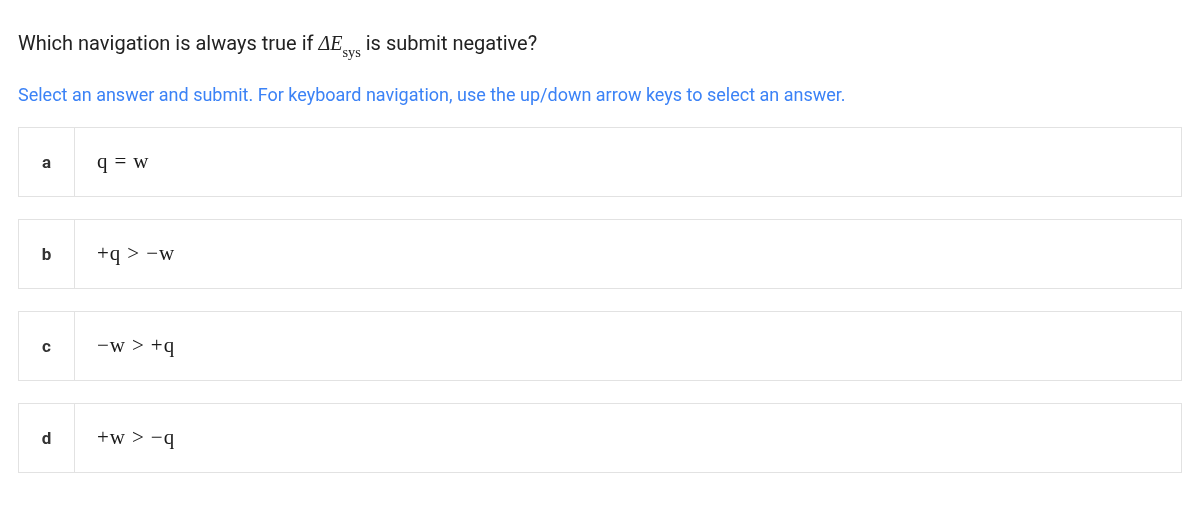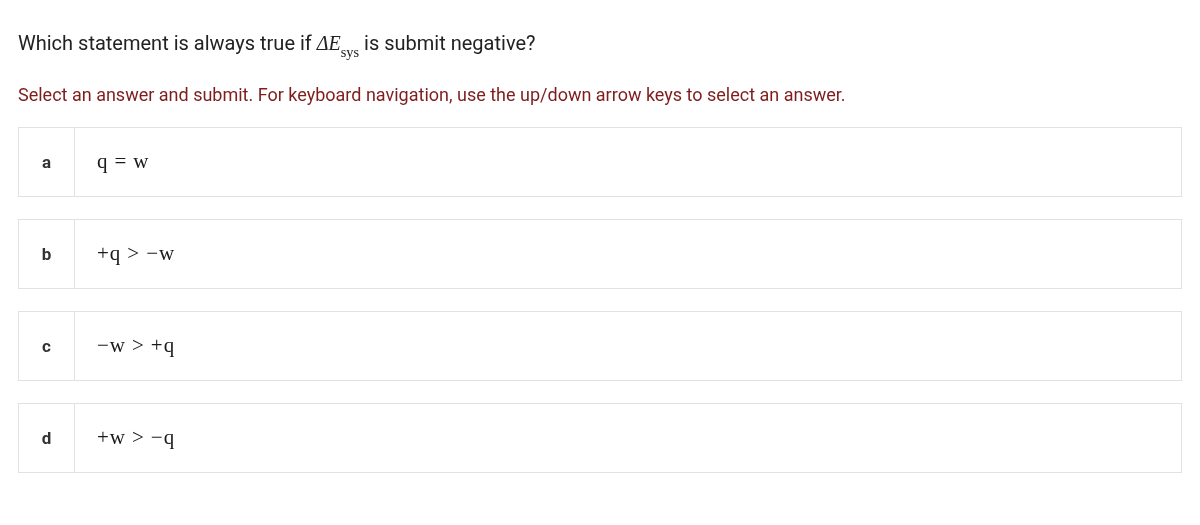--- a/index.html
+++ b/index.html
@@ -22,21 +22,21 @@
   .question .sub {
     font-size: 0.72em;
     vertical-align: sub;
     position: relative;
     top: 2px;
     font-style: normal;
     font-family: Liberation Serif, serif;
   }
   .instructions {
     font-size: 18px;
-    color: #7f1d1d;
+    color: #3b82f6;
     margin-bottom: 22px;
   }
   .options {
     display: flex;
     flex-direction: column;
     gap: 22px;
   }
   .option {
     display: flex;
     align-items: stretch;
@@ -66,21 +66,21 @@
     letter-spacing: 1px;
   }
   .option-body .op {
     margin: 0 6px;
   }
 </style>
 </head>
 <body>
 
 <div class="question">
-  <span>Which statement is always true if </span><span class="delta-e"><span>Δ</span><span>E</span><span class="sub">sys</span></span><span> is submit negative?</span>
+  <span>Which navigation is always true if </span><span class="delta-e"><span>Δ</span><span>E</span><span class="sub">sys</span></span><span> is submit negative?</span>
 </div>
 
 <div class="instructions">Select an answer and submit. For keyboard navigation, use the up/down arrow keys to select an answer.</div>
 
 <div class="options">
 
   <div class="option">
     <div class="option-letter">a</div>
     <div class="option-body">
       <span>q</span>

